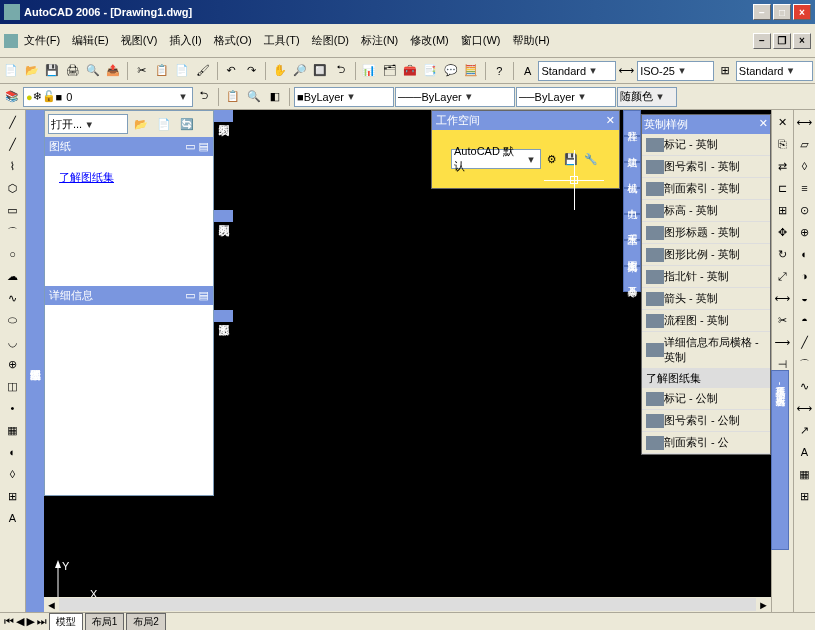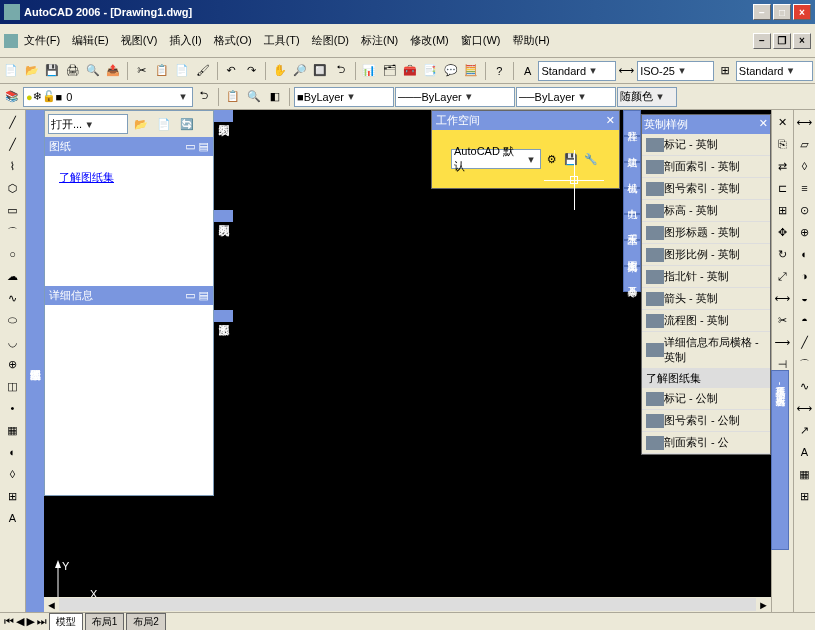--- a/index.html
+++ b/index.html
@@ -252,25 +252,25 @@
       <div class="hdr">
           <span>英制样例</span>
           <span>✕</span>
         </div>
       <div class="tp-item">
           <div class="tp-icon"></div>
           <span>标记 - 英制</span>
         </div>
       <div class="tp-item">
           <div class="tp-icon"></div>
+          <span>图号索引 - 英制</span>
+        </div>
+      <div class="tp-item">
+          <div class="tp-icon"></div>
           <span>剖面索引 - 英制</span>
-        </div>
-      <div class="tp-item">
-          <div class="tp-icon"></div>
-          <span>图号索引 - 英制</span>
         </div>
       <div class="tp-item">
           <div class="tp-icon"></div>
           <span>标高 - 英制</span>
         </div>
       <div class="tp-item">
           <div class="tp-icon"></div>
           <span>图形标题 - 英制</span>
         </div>
       <div class="tp-item">

